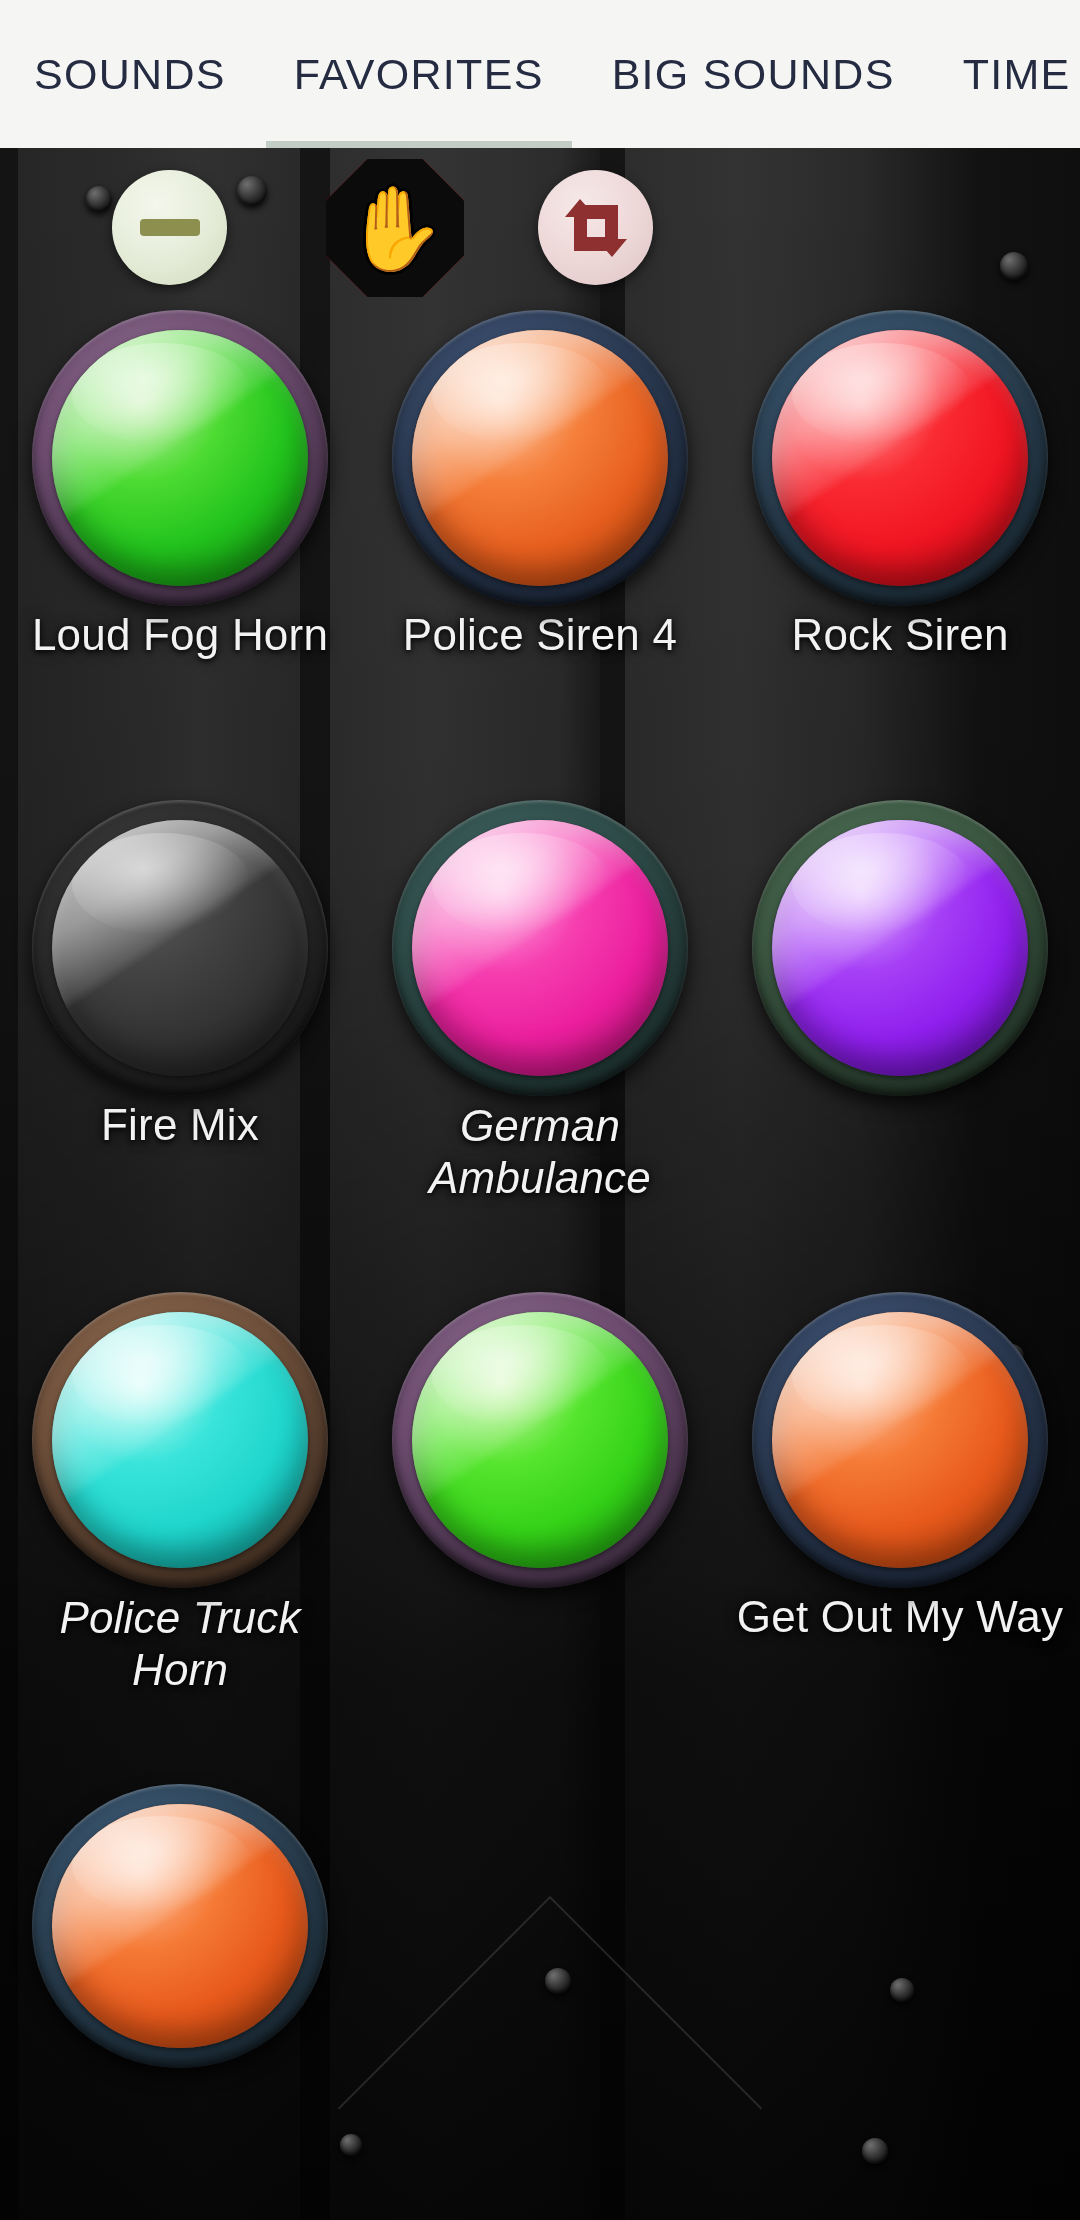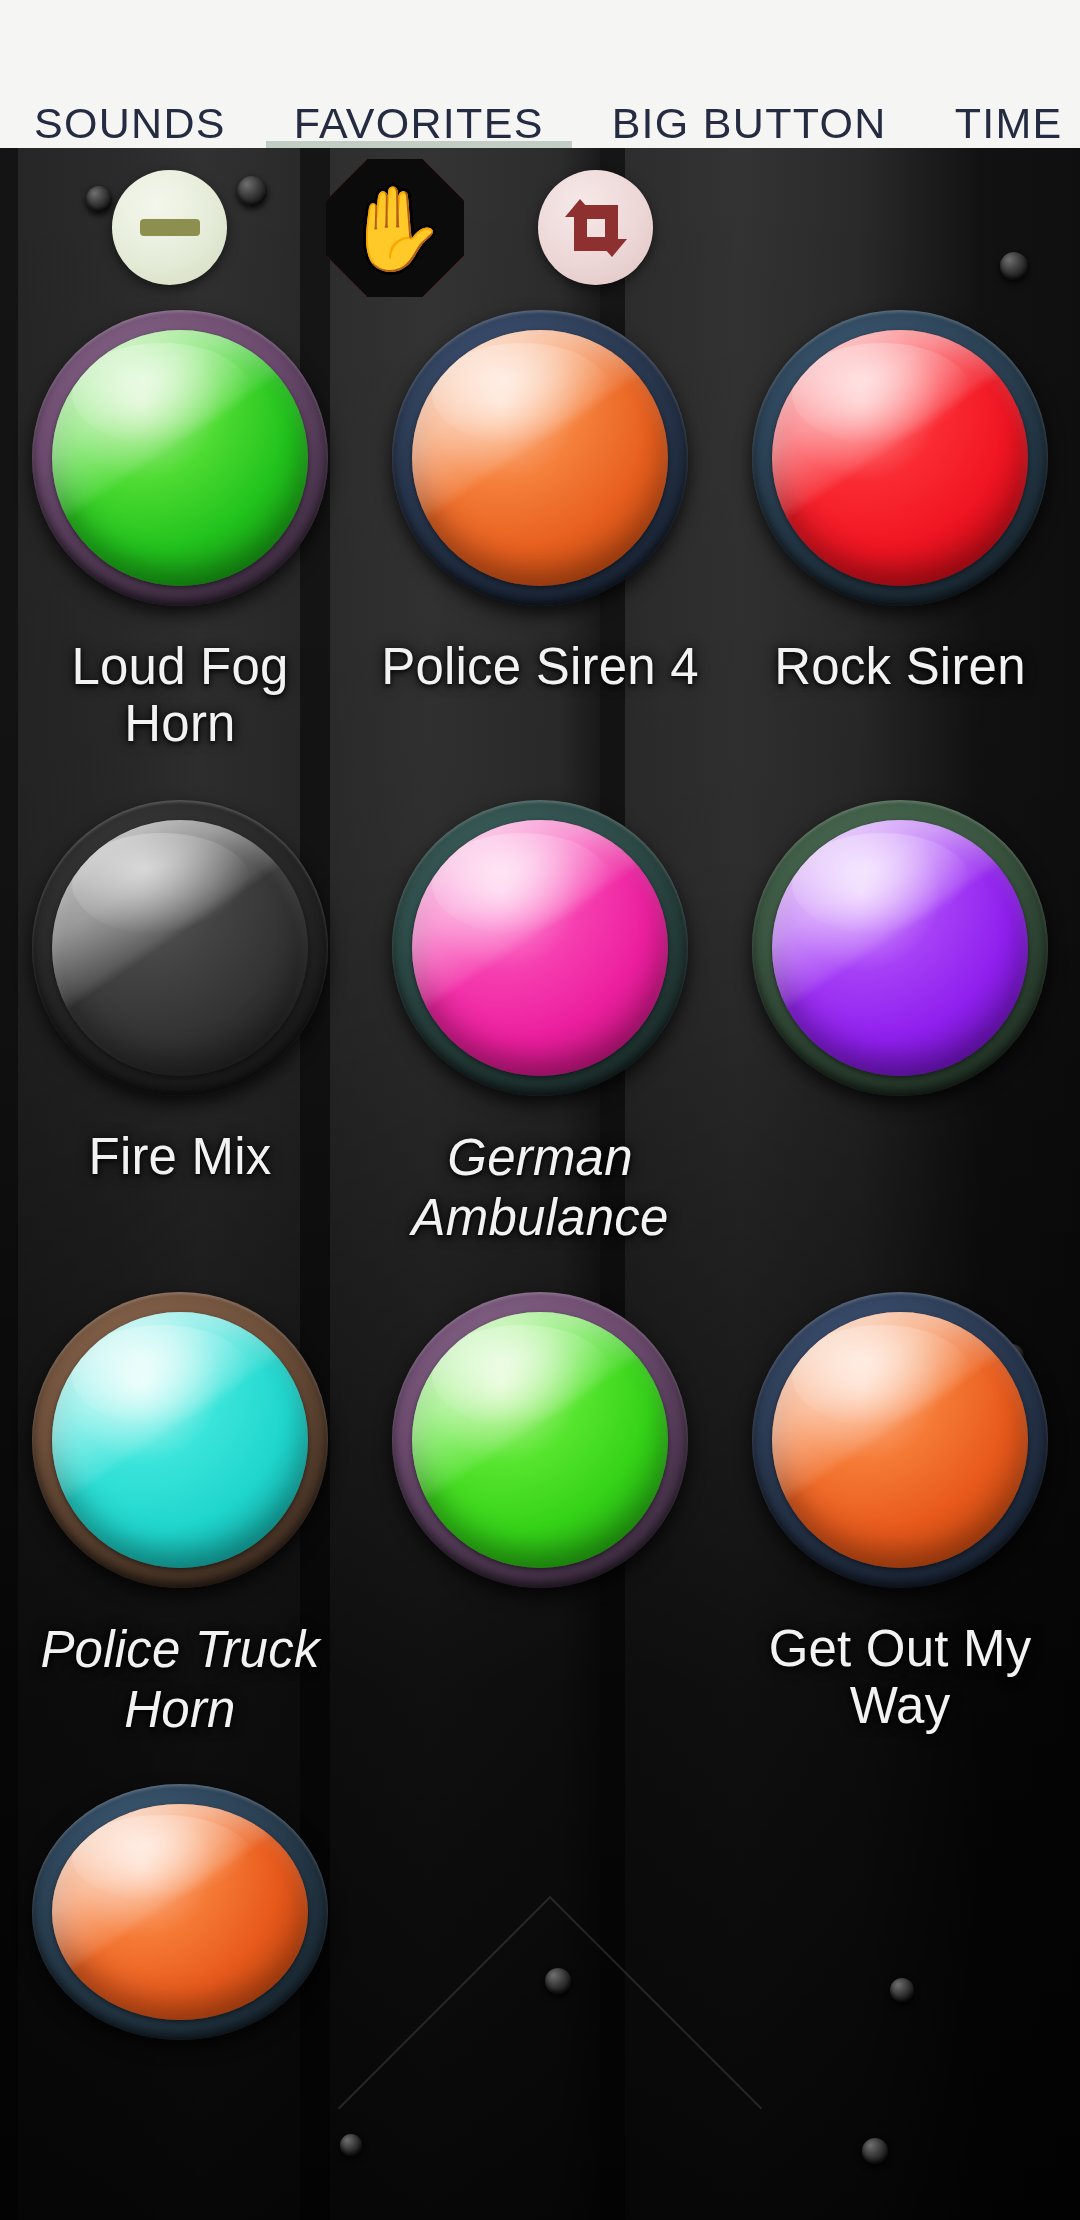--- a/index.html
+++ b/index.html
@@ -14,21 +14,21 @@
   .tabbar{
     position:relative;
     width:1080px; height:148px;
     background:#f5f5f4;
     display:flex; align-items:flex-start;
     overflow:hidden;
   }
   .tab{
     position:relative;
     height:148px;
-    display:flex; align-items:flex-end; justify-content:center;
+    display:flex; align-items:center; justify-content:center;
     padding:0 34px;
     white-space:nowrap;
     cursor:pointer;
   }
   .tab-label{
     font-size:43px;
     letter-spacing:1.3px;
     color:#252c42;
     font-weight:400;
   }
@@ -200,25 +200,25 @@
   .pad .dome::before{
     content:"";
     position:absolute;
     left:8%; top:5%; width:70%; height:40%;
     border-radius:50%;
     background:radial-gradient(ellipse at 40% 35%, rgba(255,255,255,.55), rgba(255,255,255,0) 70%);
     z-index:2;
   }
 
   .label{
-    margin-top:32px;
+    margin-top:4px;
     width:330px;
     text-align:center;
     color:#f2f2f2;
-    font-size:51px;
+    font-size:44px;
     line-height:1.12;
     letter-spacing:.2px;
     text-shadow:0 2px 5px rgba(0,0,0,.95), 0 0 14px rgba(0,0,0,.8);
   }
   .label.two-line{ line-height:1.18;font-style:italic; }
 
   
   .plate-chevron{
     position:absolute; z-index:1;
     border-left:2px solid rgba(255,255,255,.12);
@@ -232,21 +232,21 @@
 
 <div class="tabbar">
   <div class="tab">
     <span class="tab-label">SOUNDS</span>
   </div>
   <div class="tab active">
     <span class="tab-label">FAVORITES</span>
     <span class="tab-indicator"></span>
   </div>
   <div class="tab">
-    <span class="tab-label">BIG BUTTON</span>
+    <span class="tab-label">BIG SOUNDS</span>
   </div>
   <div class="tab">
     <span class="tab-label">TIME</span>
   </div>
 </div>
 
 <div class="board">
 
   <div class="rivet" style="left:86px;  top:38px;  width:26px; height:26px;"></div>
   <div class="rivet" style="left:237px; top:28px;  width:30px; height:30px;"></div>

